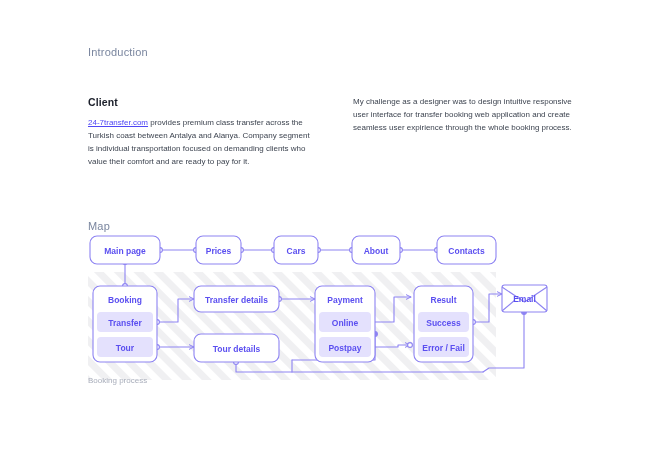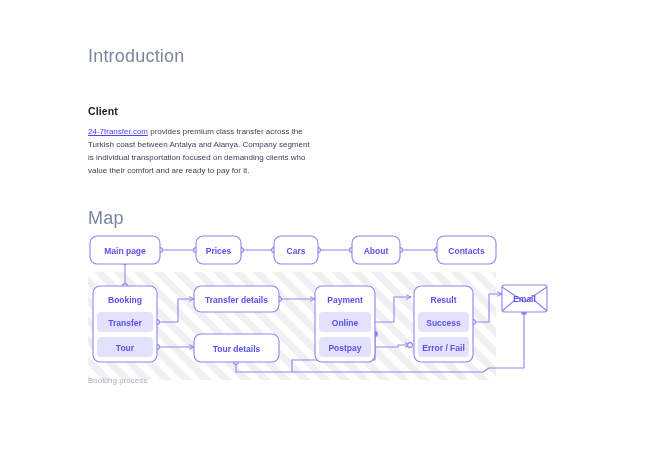--- a/index.html
+++ b/index.html
@@ -16,21 +16,21 @@
   }
 
   
   .intro-section {
     position: absolute;
     left: 88px;
     top: 46px;
     width: 500px;
   }
   .section-heading {
-    font-size: 18px;
+    font-size: 11px;
     color: #7a869f;
     letter-spacing: 0.2px;
     font-weight: 400;
   }
   .columns {
     display: flex;
     margin-top: 38px;
   }
   .col {
     width: 225px;
@@ -53,21 +53,21 @@
   .link {
     color: #4f46f5;
     text-decoration: underline;
     text-underline-offset: 1px;
   }
 
   
   .map-section {
     position: absolute;
     left: 88px;
-    top: 208px;
+    top: 220px;
   }
   .map-canvas {
     position: absolute;
     left: 0;
     top: 0;
     width: 658px;
     height: 462px;
     pointer-events: none;
   }
   .map-canvas svg {
@@ -80,20 +80,21 @@
 <div class="intro-section">
   <div class="section-heading">Introduction</div>
 
   <div class="columns">
     <div class="col">
       <div class="col-title">Client</div>
       <div class="col-body"><a class="link" href="#">24-7transfer.com</a><span> provides premium class transfer across the Turkish coast between Antalya and Alanya. Company segment is individual transportation focused on demanding clients who value their comfort and are ready to pay for it.</span></div>
     </div>
 
     <div class="col col-right">
+      <div class="col-body">My challenge as a designer was to design intuitive responsive user interface for transfer booking web application and create seamless user expirience through the whole booking process.</div>
     </div>
   </div>
 </div>
 
 <div class="map-section">
   <div class="section-heading">Map</div>
 </div>
 
 <div class="map-canvas">
 <svg width="658" height="462" viewBox="0 0 658 462" xmlns="http://www.w3.org/2000/svg">

